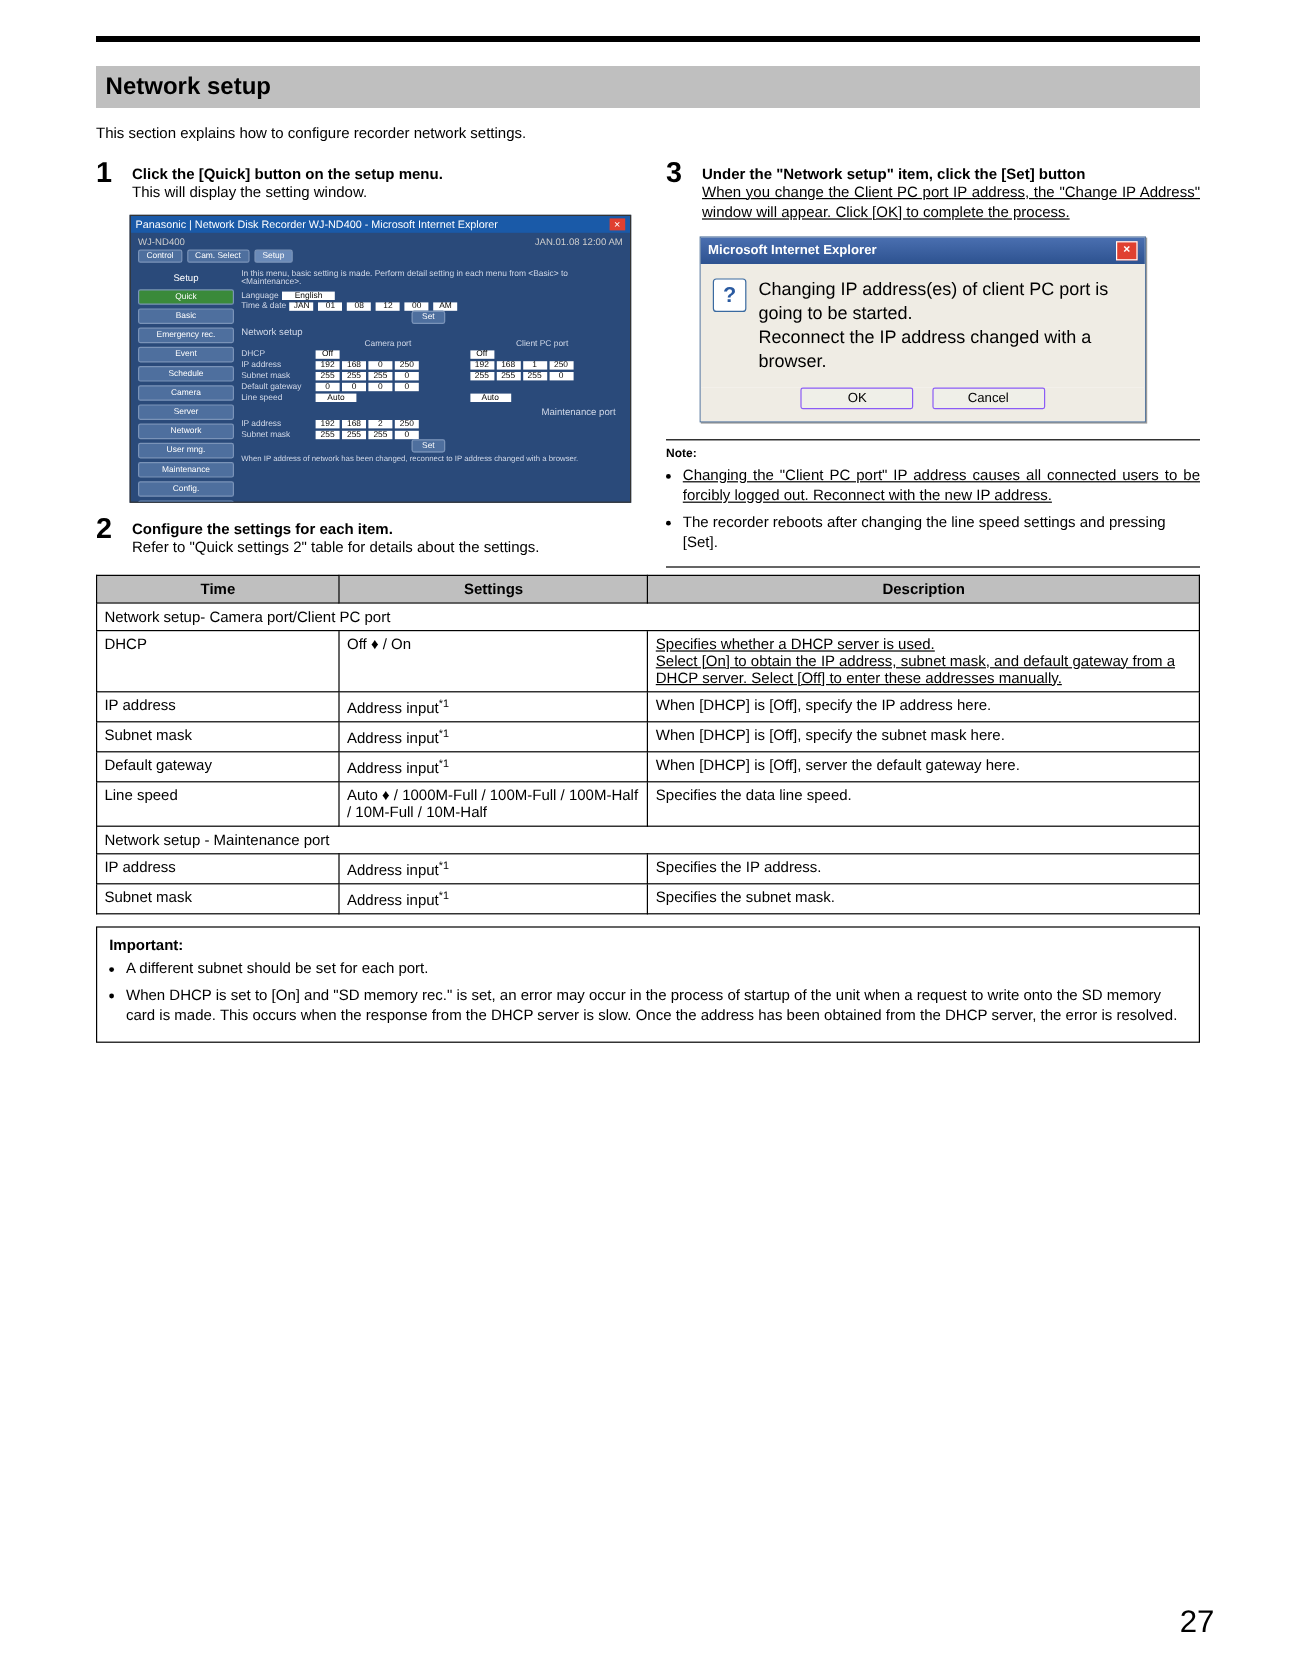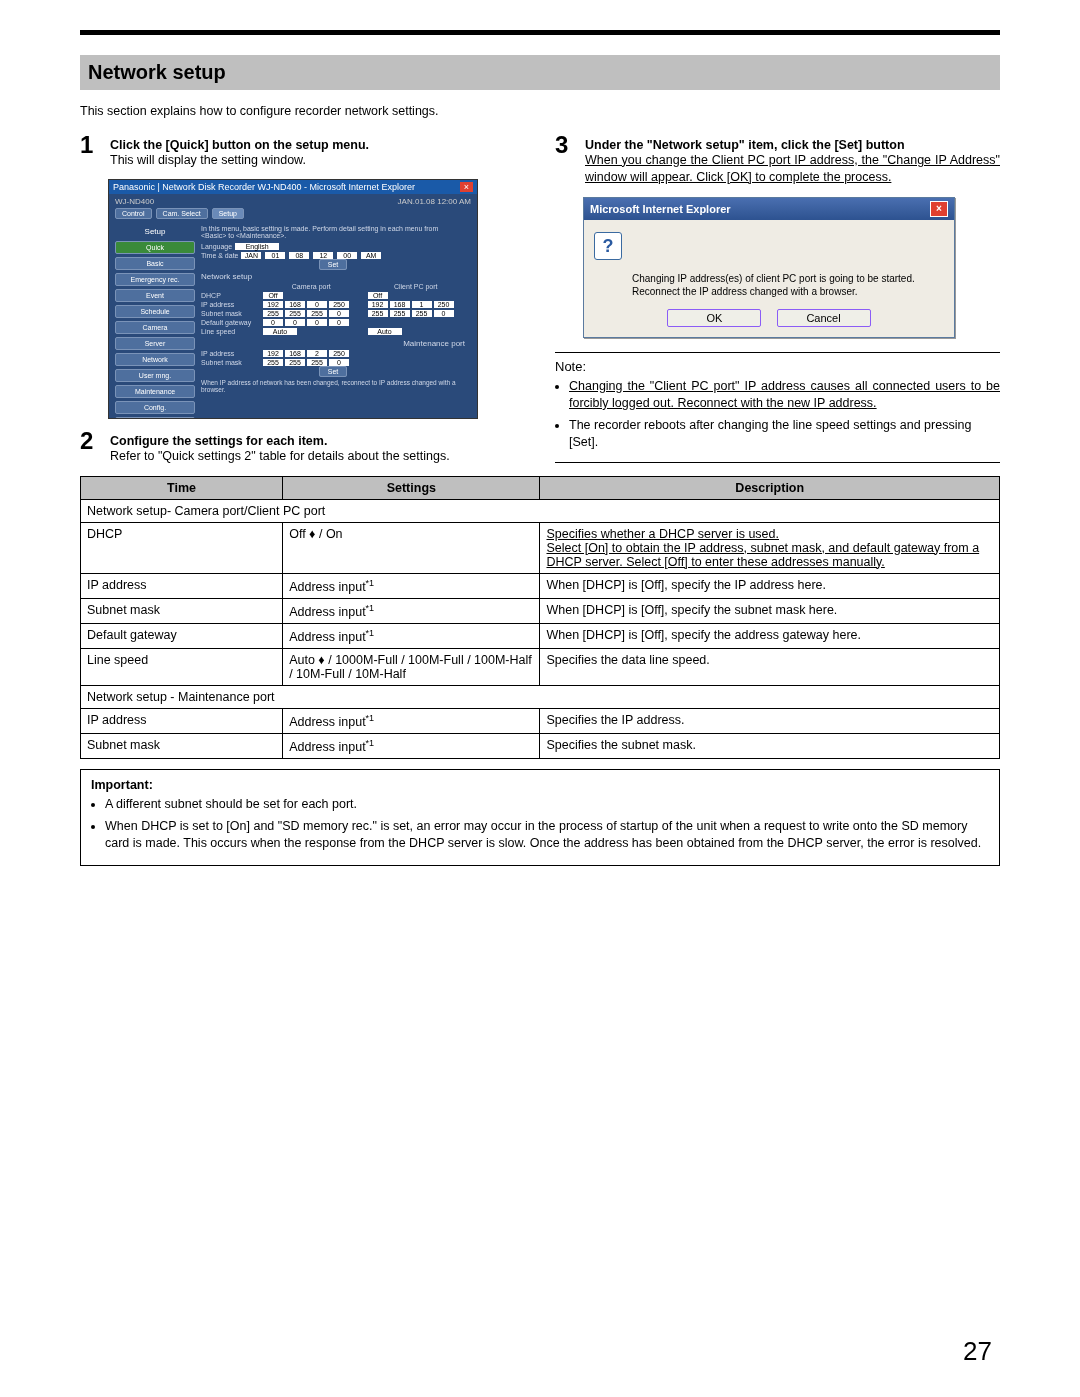--- a/index.html
+++ b/index.html
@@ -66,21 +66,21 @@
   }
   .step-text {
     font-size: 12.5px;
     line-height: 1.4;
   }
   .justify {
     text-align: justify;
     text-decoration: underline;
   }
   .screenshot {
-    width: 370px;
+    width: 418px;
     height: 240px;
     background: #2a4a7a;
     border: 1px solid #333;
     position: relative;
     margin: 6px 0 10px 28px;
     box-sizing: border-box;
     padding: 4px 6px;
     color: #fff;
     font-size: 8px;
     overflow: hidden;
@@ -165,24 +165,23 @@
     border: 1px solid #3a6aa0;
     border-radius: 3px;
     background: #fff;
     color: #2a5aa0;
     font-weight: bold;
     font-size: 18px;
     text-align: center;
     line-height: 26px;
   }
   .dlg-msg {
-    font-size: 10px;
+    font-size: 15px;
     line-height: 1.35;
     flex: 1;
-    margin-top: 40px;
   }
   .dlg-btns {
     background: #efece4;
     text-align: center;
     padding: 0 0 10px 0;
   }
   .dlg-btn {
     display: inline-block;
     min-width: 64px;
     padding: 2px 14px;
@@ -190,22 +189,22 @@
     background: #efefe8;
     border: 1px solid #8b5cf6;
     border-radius: 2px;
     font-size: 11px;
   }
   .note-rule {
     border-top: 1.5px solid #000;
     margin: 10px 0 6px 0;
   }
   .note-head {
-    font-weight: normal;
-    font-size: 13px;
+    font-weight: bold;
+    font-size: 10px;
     margin-bottom:4px;
   }
   .bullets {
     padding-left: 14px;
     margin: 0 0 10px 0;
   }
   .bullets li {
     font-size: 12.5px;
     line-height: 1.4;
     margin-bottom: 4px;
@@ -243,21 +242,21 @@
   .important-box {
     border: 1px solid #000;
     padding: 8px 10px;
     margin-top: 10px;
     font-size: 12.5px;
   }
   .important-box .imp-head { font-weight: bold; margin-bottom:4px; }
   .page-num {
     position: absolute;
     bottom: 30px;
-    right: 88px;
+    right: 68px;
     font-size: 26px;
   }
   sup { font-size: 9px; vertical-align: super; }
 </style>
 </head>
 <body>
 
 <div class="page">
 
   <div class="rule-thick"></div>
@@ -454,21 +453,21 @@
         <td>When [DHCP] is [Off], specify the IP address here.</td>
       </tr>
       <tr>
         <td>Subnet mask</td>
         <td><span>Address input</span><sup>*1</sup></td>
         <td>When [DHCP] is [Off], specify the subnet mask here.</td>
       </tr>
       <tr>
         <td>Default gateway</td>
         <td><span>Address input</span><sup>*1</sup></td>
-        <td>When [DHCP] is [Off], specify the address gateway here.</td>
+        <td>When [DHCP] is [Off], server the default gateway here.</td>
       </tr>
       <tr>
         <td>Line speed</td>
         <td>Auto ♦ / 1000M-Full / 100M-Full / 100M-Half / 10M-Full / 10M-Half</td>
         <td>Specifies the data line speed.</td>
       </tr>
       <tr>
           <td class="span" colspan="3">Network setup - Maintenance port</td>
         </tr>
       <tr>

